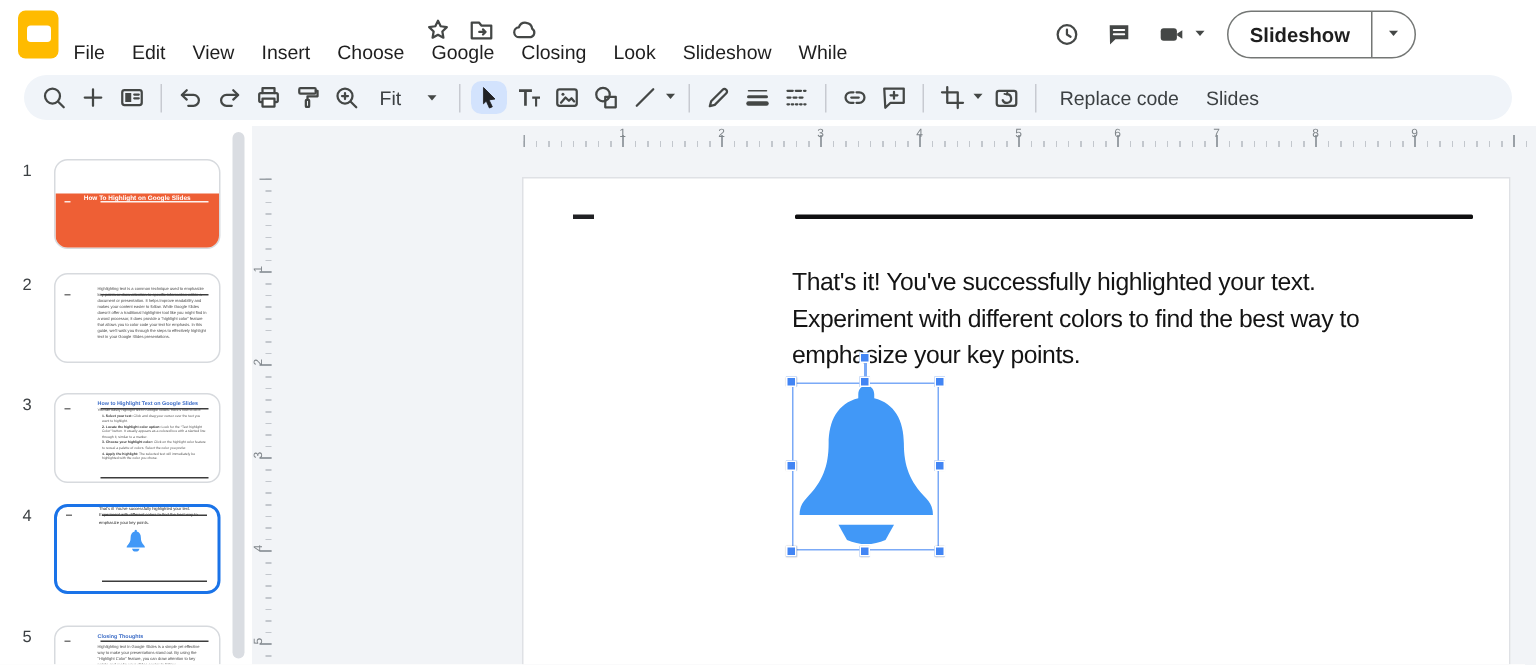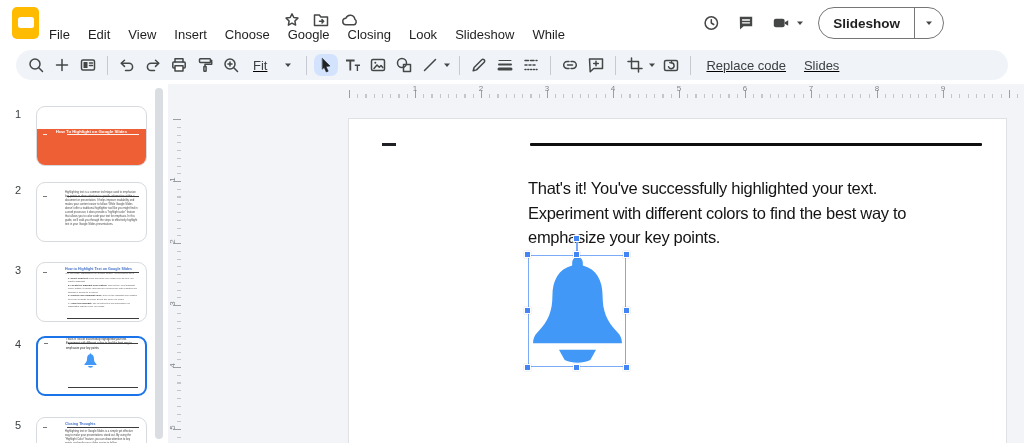--- a/index.html
+++ b/index.html
@@ -14,21 +14,21 @@
   .title-actions{position:absolute;left:281px;top:9px;display:flex;gap:7px;align-items:center;}
   .hdr-right{position:absolute;right:8px;top:7px;display:flex;align-items:center;gap:13px;font-weight:bold;}
   .meetwrap{display:flex;align-items:center;gap:3px;}
   .pill{display:flex;align-items:center;height:30px;border:1px solid #747775;border-radius:16px;overflow:hidden;background:#fff;}
   .pill-label{padding:0 14px;font-size:13.5px;color:#1f1f1f;}
   .pill-div{width:1px;height:30px;background:#747775;}
   .pill-caret{padding:0 9px;display:flex;align-items:center;}
   .hic{display:flex;align-items:center;justify-content:center;width:22px;height:22px;}
   
   .toolbar{position:absolute;left:16px;top:50px;width:992px;height:30px;background:var(--toolbarbg);
-           border-radius:15px;display:flex;align-items:center;padding:0 8px;gap:2px;box-sizing:border-box;text-decoration:underline;}
+           border-radius:15px;display:flex;align-items:center;padding:0 8px;gap:2px;box-sizing:border-box;}
   .ic{width:24px;height:22px;display:flex;align-items:center;justify-content:center;border-radius:6px;flex:none;}
   .ic svg{display:block;}
   .ic.active{background:var(--activebg);border-radius:7px;}
   .sep{width:1px;height:19px;background:#c7cad1;margin:0 5px;flex:none;}
   .tlabel{font-size:13px;color:#3c4043;padding:0 8px;white-space:nowrap;}
   .fitwrap{display:flex;align-items:center;gap:16px;padding:0 6px 0 8px;font-size:13px;color:#3c4043;}
   .grpwrap{display:flex;align-items:center;gap:0;}
   .annotated{border:2px solid var(--annotation);border-radius:8px;padding:3px 1px;margin:0 4px;display:flex;align-items:center;}
   
   .filmstrip{position:absolute;left:0;top:84px;width:168px;height:359px;background:#fff;overflow:hidden;}

